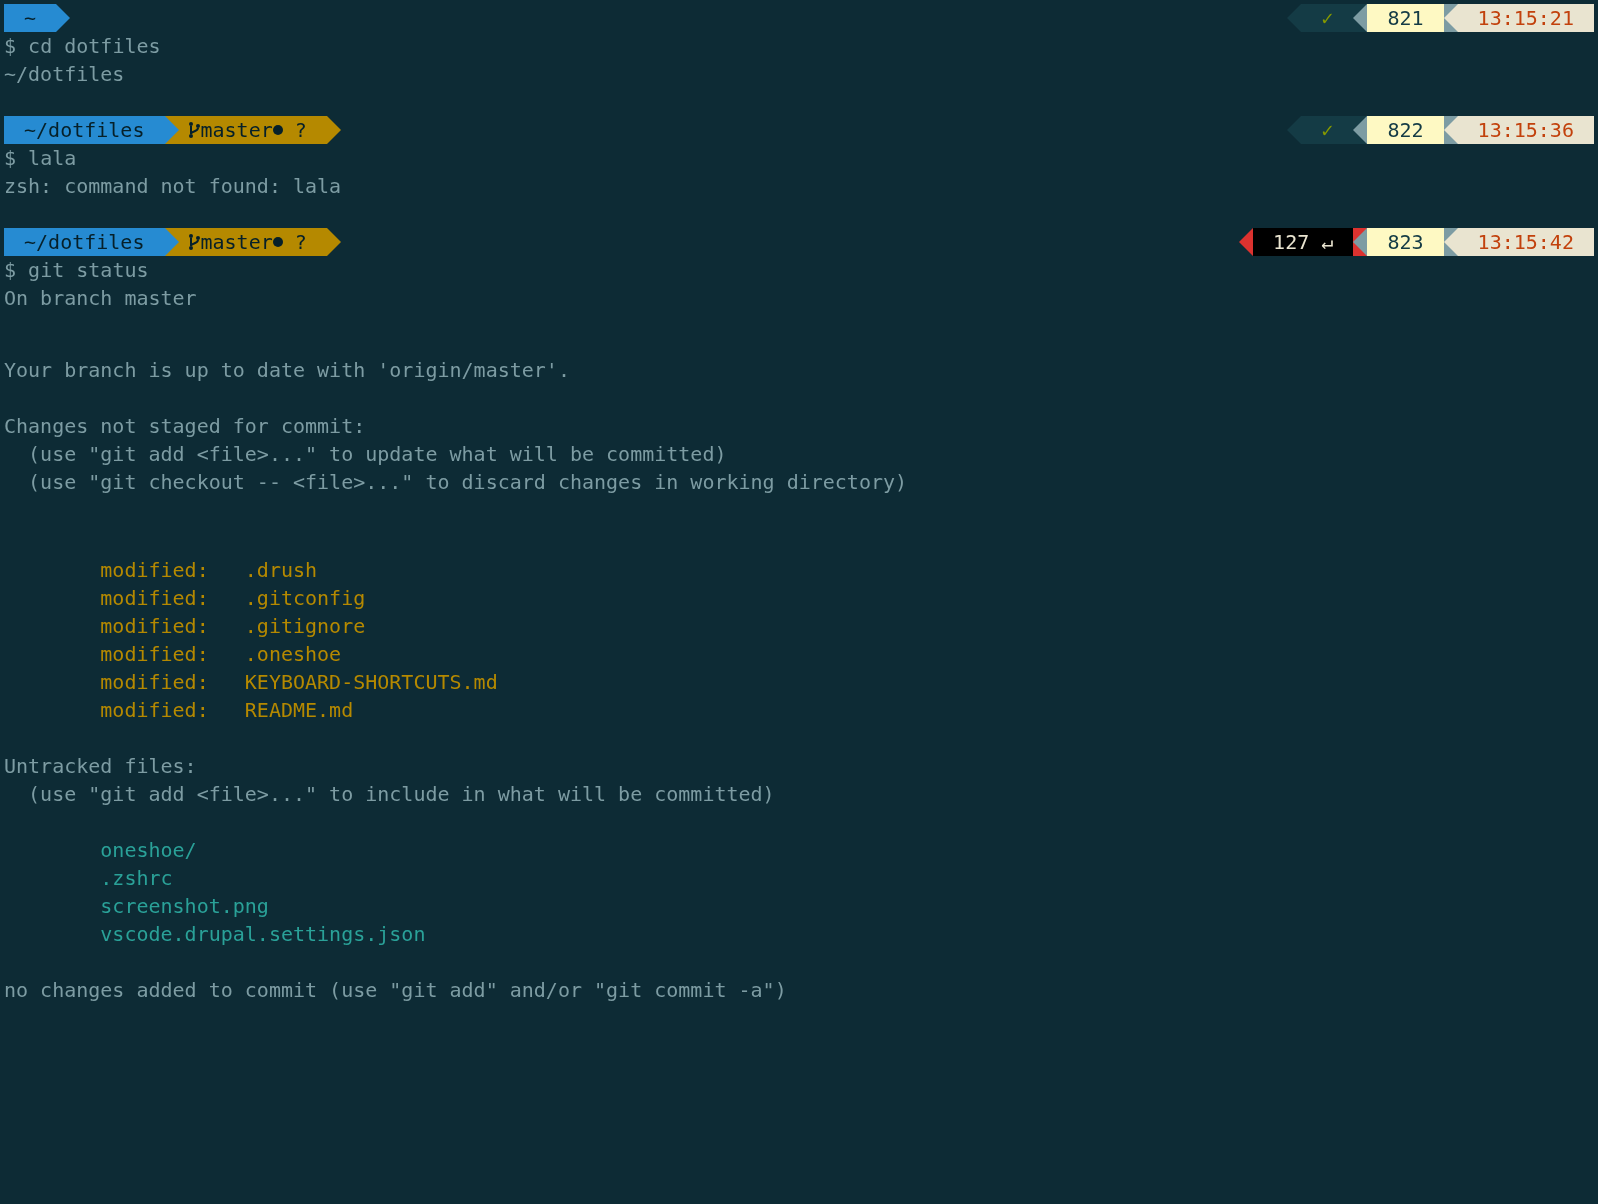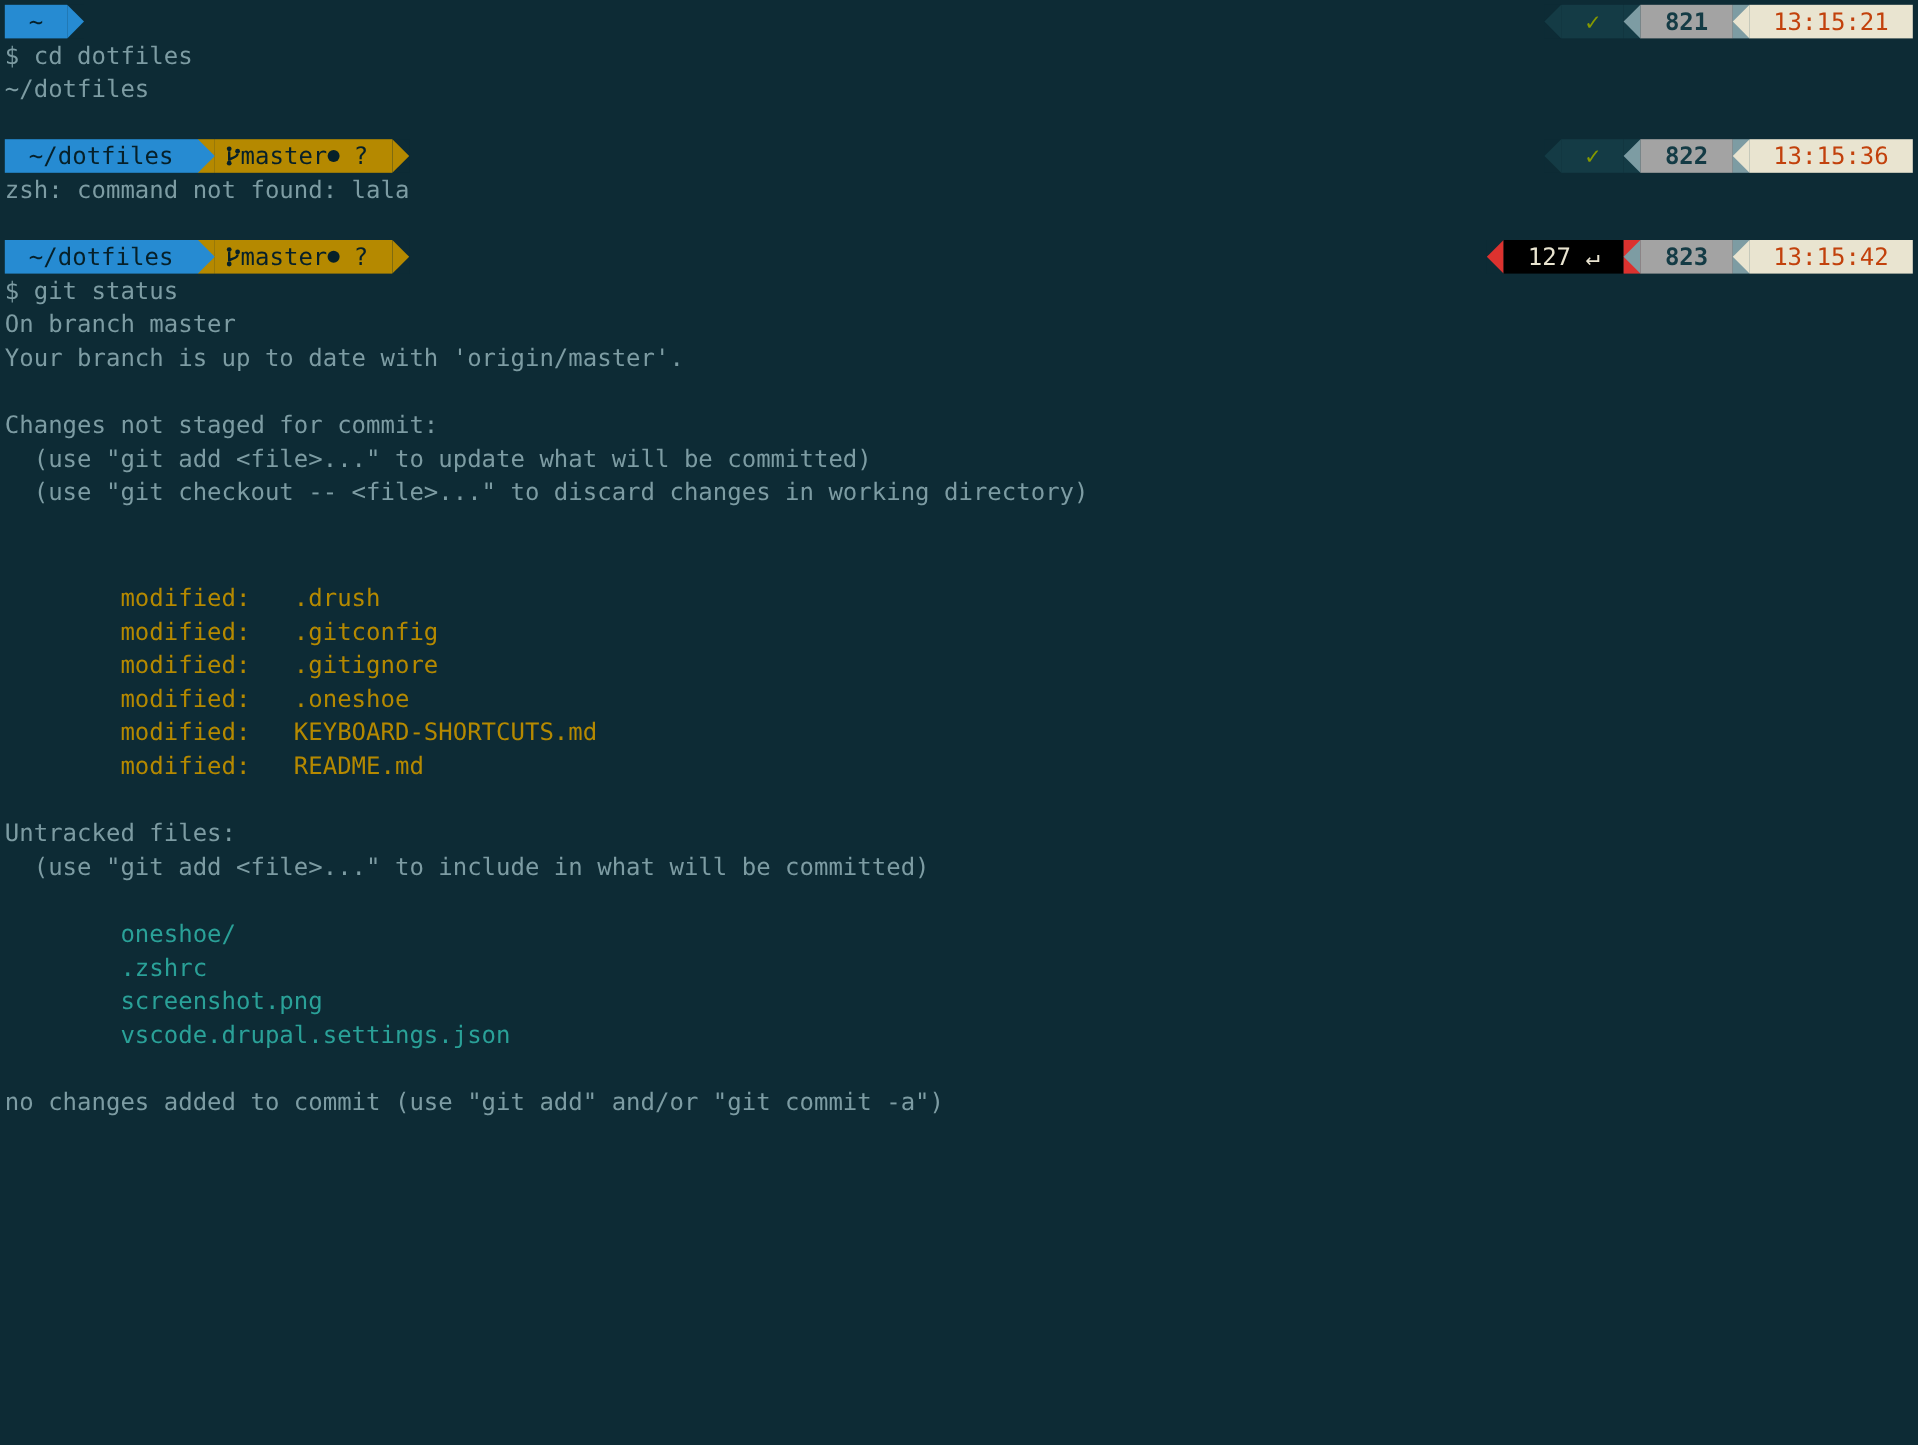--- a/index.html
+++ b/index.html
@@ -28,21 +28,21 @@
     display: inline-flex;
     align-items: center;
     padding: 0 8px;
     height: 28px;
     white-space: pre;
     font-weight: 500;
   }
   .seg-blue { background: #268bd2; color: #062029; }
   .seg-yellow { background: #b58900; color: #062029; justify-content: space-between; }
   .seg-darkteal { background: #143b45; color: #859900; }
-  .seg-gray { background: #a3a3a3; color: #143b45; font-weight: bold; }
+  .seg-gray { background: #fef9c3; color: #143b45; }
   .seg-lightgray { background: #e9e4d0; color: #c2410c; }
   .seg-red { background: #000000; color: #e9e4d0; }
 
   .arrow-right {
     width: 0; height: 0;
     border-top: 14px solid transparent;
     border-bottom: 14px solid transparent;
   }
   .arrow-left-into {
     width: 0; height: 0;
@@ -107,20 +107,21 @@
         </div>
         <div class="right-segments">
           <div class="arrow-left-into" style="border-right: 14px solid rgb(20, 59, 69); background: rgb(13, 43, 53);"></div>
           <div class="seg seg-darkteal"><span class="check"> ✓ </span></div>
           <div class="arrow-left-into" style="border-right: 14px solid rgb(125, 156, 163); background: rgb(20, 59, 69);"></div>
           <div class="seg seg-gray"><span> 822 </span></div>
           <div class="arrow-left-into" style="border-right: 14px solid rgb(233, 228, 208); background: rgb(125, 156, 163);"></div>
           <div class="seg seg-lightgray"><span> 13:15:36 </span></div>
         </div>
       </div>
+      <div class="cmd-line"><span class="dollar">$ </span><span>lala</span></div>
       <div class="output-line " style="white-space: pre;">zsh: command not found: lala</div>
     </div>
     <div class="block">
       <div class="prompt-row">
         <div class="left-segments">
           <div class="seg seg-blue"><span> ~/dotfiles </span></div>
           <div class="arrow-right" style="border-left: 14px solid rgb(38, 139, 210); background: rgb(181, 137, 0);"></div>
           <div class="seg seg-yellow"> <span><svg class="branch-icon" viewBox="0 0 14 18">
                 <circle cx="4" cy="3" r="2"></circle>
                 <circle cx="4" cy="15" r="2"></circle>
@@ -133,21 +134,21 @@
           <div class="arrow-left-into" style="border-right: 14px solid rgb(220, 50, 47); background: rgb(13, 43, 53);"></div>
           <div class="seg seg-red"><span> 127 </span><span class="ret-arrow">↵ </span></div>
           <div class="arrow-left-into" style="border-right: 14px solid rgb(125, 156, 163); background: rgb(220, 50, 47);"></div>
           <div class="seg seg-gray"><span> 823 </span></div>
           <div class="arrow-left-into" style="border-right: 14px solid rgb(233, 228, 208); background: rgb(125, 156, 163);"></div>
           <div class="seg seg-lightgray"><span> 13:15:42 </span></div>
         </div>
       </div>
       <div class="cmd-line"><span class="dollar">$ </span><span>git status</span></div>
       <div class="output-line " style="white-space: pre;">On branch master</div>
-      <div class="output-line " style="white-space: pre;">Your branch is up to date with 'origin/master'.</div>
+      <div class="output-line " style="white-space: pre; margin-top: 44px;">Your branch is up to date with 'origin/master'.</div>
       <div class="output-line " style="white-space: pre;">&nbsp;</div>
       <div class="output-line " style="white-space: pre;">Changes not staged for commit:</div>
       <div class="output-line " style="white-space: pre;">  (use "git add &lt;file&gt;..." to update what will be committed)</div>
       <div class="output-line " style="white-space: pre;">  (use "git checkout -- &lt;file&gt;..." to discard changes in working directory)</div>
       <div class="output-line " style="white-space: pre;">&nbsp;</div>
       <div class="output-line yellow-txt" style="white-space: pre; margin-top: 32px;">        modified:   .drush</div>
       <div class="output-line yellow-txt" style="white-space: pre;">        modified:   .gitconfig</div>
       <div class="output-line yellow-txt" style="white-space: pre;">        modified:   .gitignore</div>
       <div class="output-line yellow-txt" style="white-space: pre;">        modified:   .oneshoe</div>
       <div class="output-line yellow-txt" style="white-space: pre;">        modified:   KEYBOARD-SHORTCUTS.md</div>

